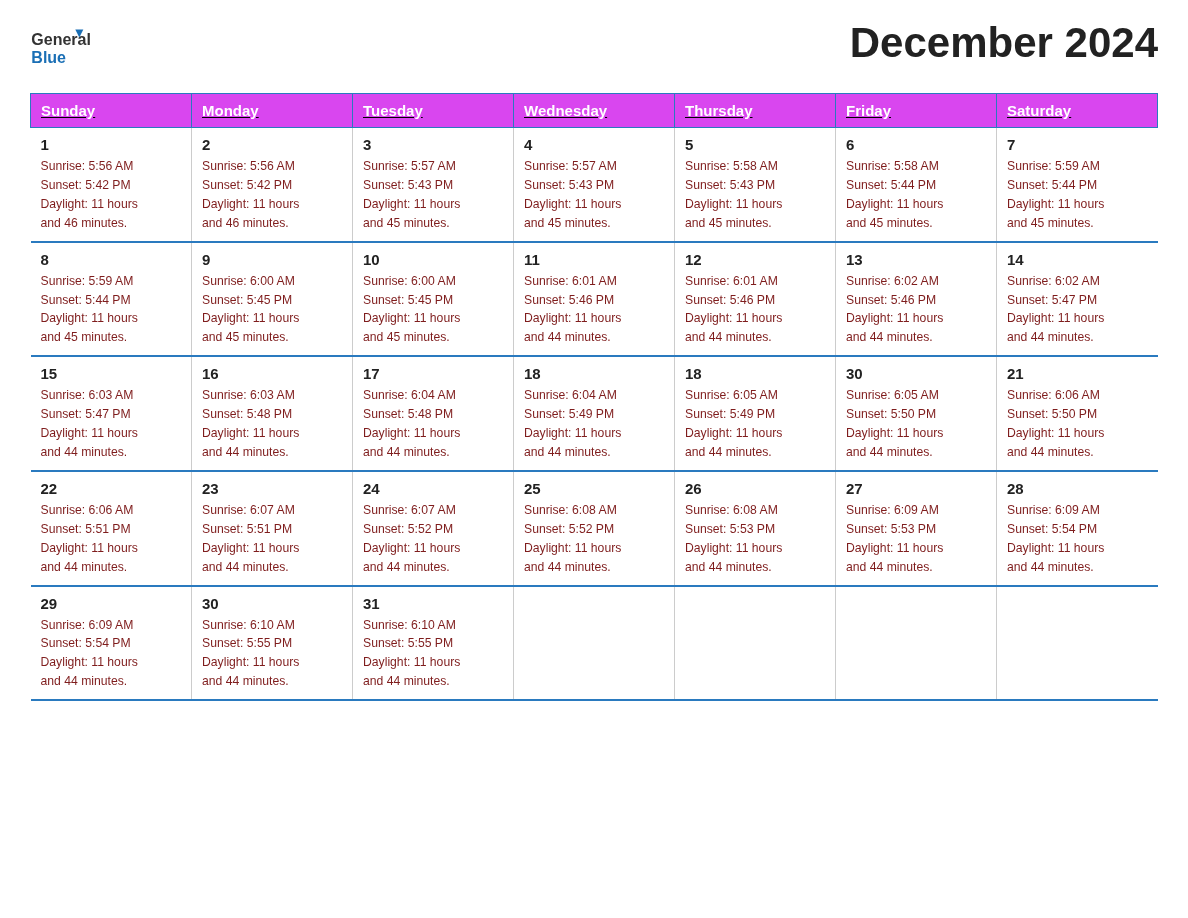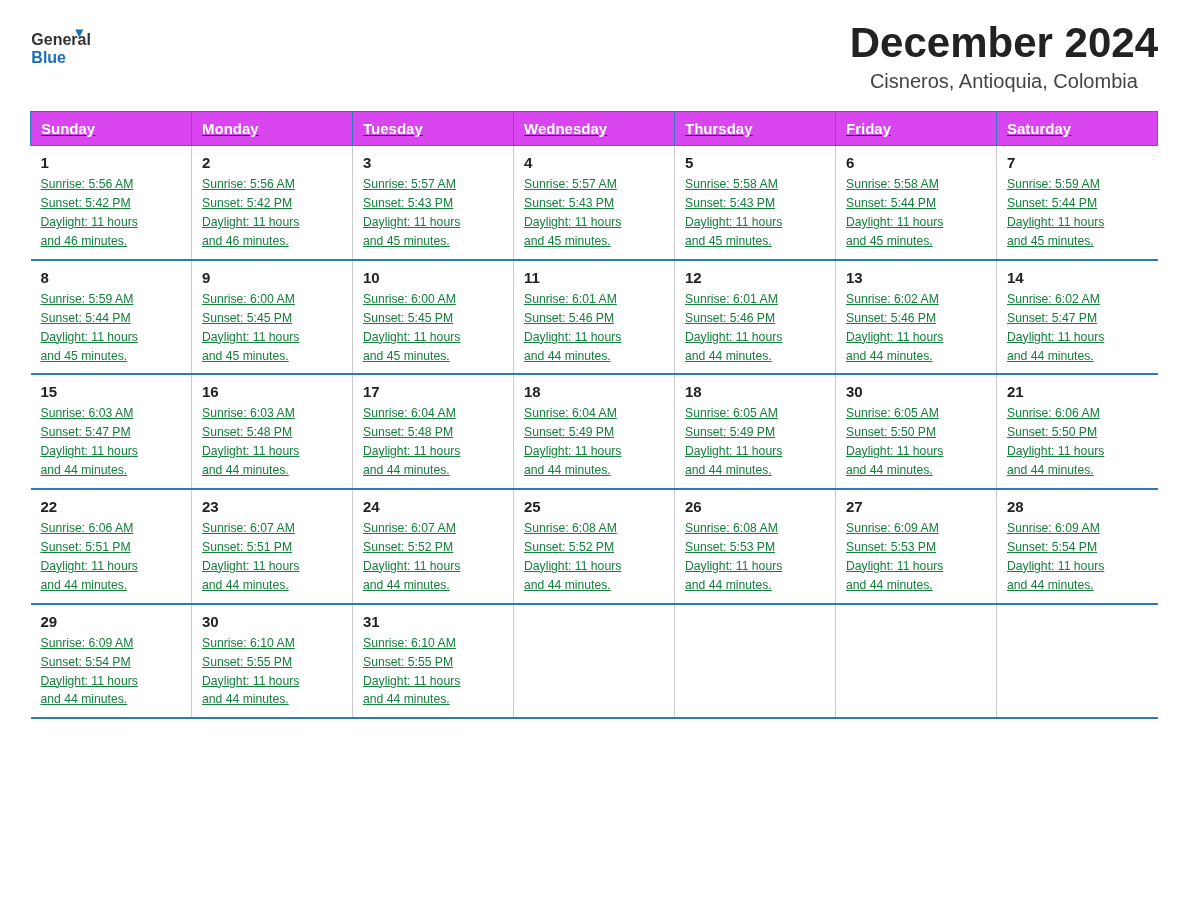--- a/index.html
+++ b/index.html
@@ -75,41 +75,39 @@
     .day-num {
       font-size: 15px;
       font-weight: bold;
       color: #222;
       display: block;
       margin-bottom: 4px;
     }
     .day-info {
       font-size: 12.2px;
       line-height: 1.55;
-      color: #15803d;
-      text-decoration: underline;
+      color: #7f1d1d;
     }
     .empty-cell {
       background: #fff;
     }
   </style>
 </head>
 <body>
 
 <div class="header">
   <div class="logo">
     <svg class="logo-svg" viewBox="0 0 90 70" xmlns="http://www.w3.org/2000/svg">
       <text x="2" y="32" font-family="Arial" font-size="24" font-weight="bold" fill="#333">General</text>
       <polygon points="68,8 80,8 74,20" fill="#1a6fb5"></polygon>
       <text x="2" y="58" font-family="Arial" font-size="24" font-weight="bold" fill="#1a6fb5">Blue</text>
     </svg>
   </div>
   <div class="title-block">
     <div class="month-title">December 2024</div>
-    <div class="subtitle">Cisneros, Antioquia, Colombia</div>
   </div>
 </div>
 
 <table>
   <thead>
     <tr>
     <th>Sunday</th>
         <th>Monday</th>
         <th>Tuesday</th>
         <th>Wednesday</th>

